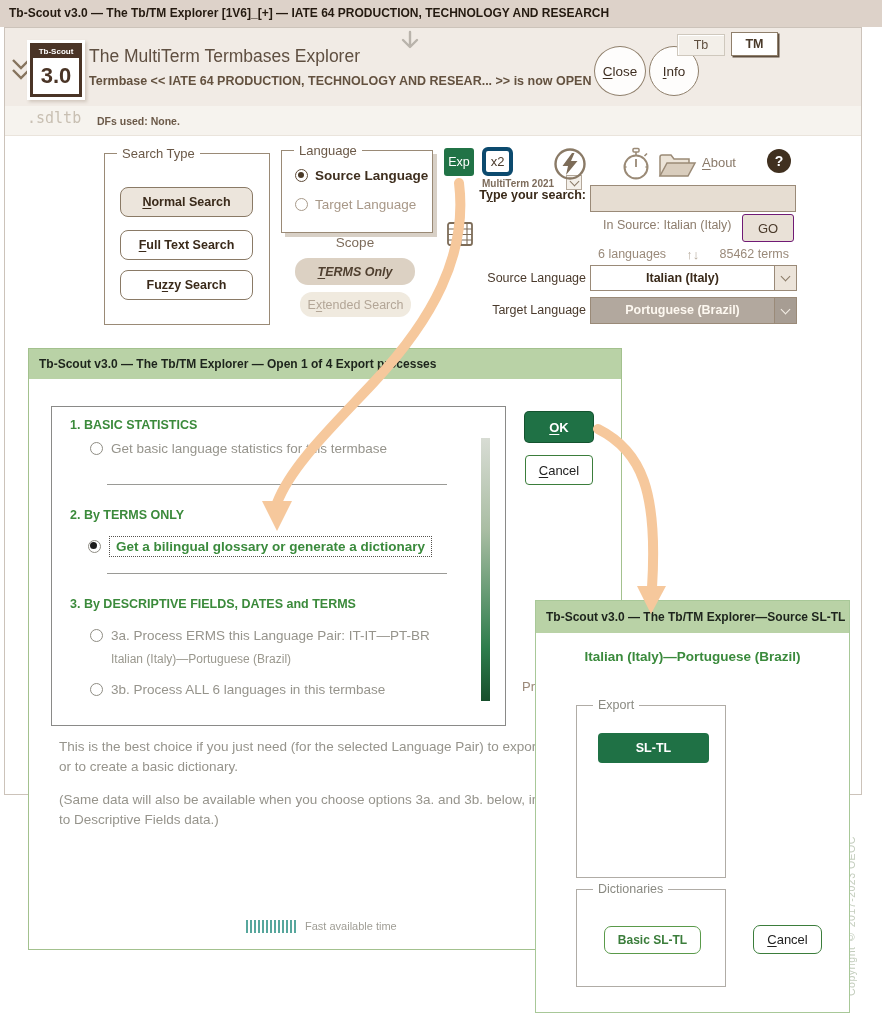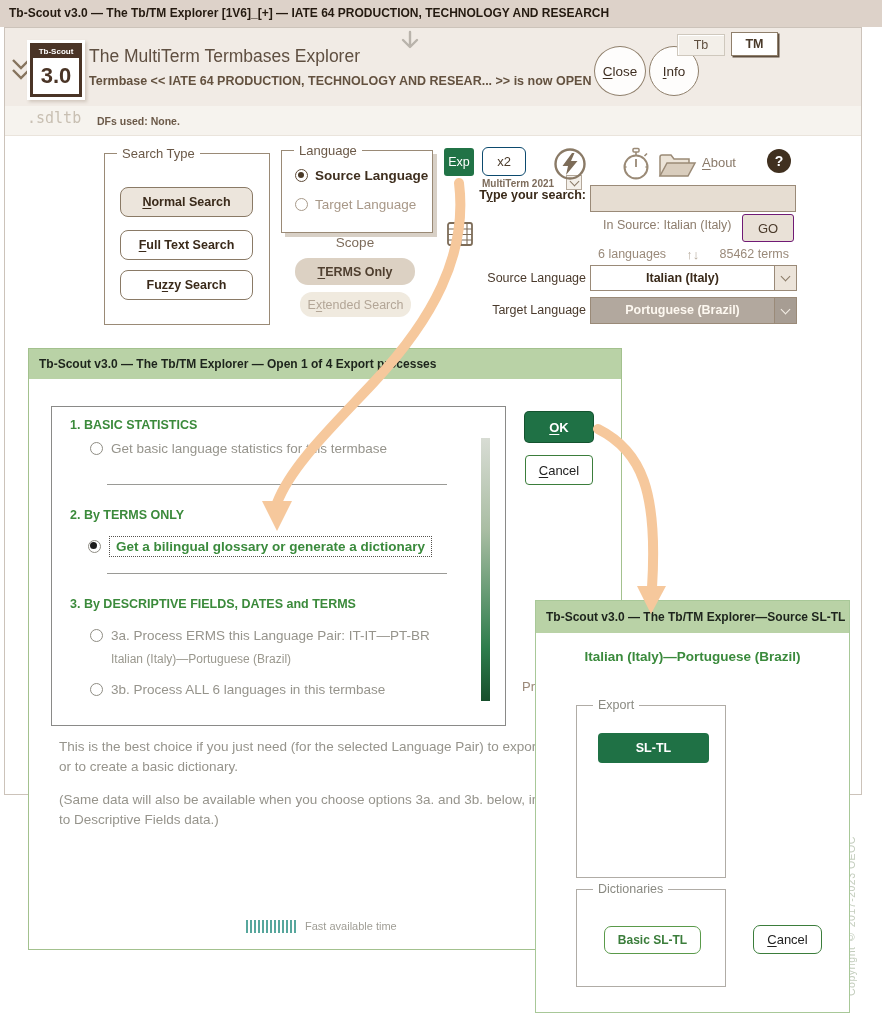--- a/index.html
+++ b/index.html
@@ -54,27 +54,27 @@
   .radio.opt { border:1.6px solid #8f8d84; }
   .radio.opt.checked::after { content:''; display:block; width:7px; height:7px; margin:1.4px; border-radius:50%; background:#1c1c1c; }
 
   .lang-row { position:absolute; left:13px; display:flex; align-items:center; gap:7px; }
   .lang-src { font-size:13.5px; font-weight:700; color:#3f2f1f; }
   .lang-tgt { font-size:13.5px; color:#a89888; }
 
   .scope-label { font-size:13.5px; color:#7d6c5b; }
   .scope-btn { position:absolute; border:none; font-family:inherit; font-size:12.5px; cursor:pointer; }
   .scope-terms { left:290px; top:230px; width:120px; height:27px; border-radius:13px;
-    background:#dcd1c3; color:#4f3f2f; font-weight:600; }
+    background:#dcd1c3; color:#4f3f2f; font-weight:600;font-style:italic; }
   .scope-ext { left:295px; top:264px; width:111px; height:25px; border-radius:12px;
     background:#f0eadf; color:#b3a697; }
 
   .exp-btn { left:439px; top:120px; width:30px; height:28px; background:#217346; color:#fff;
     border:none; border-radius:3px; font-size:12.5px; font-family:inherit; cursor:pointer; }
-  .x2-btn { left:477px; top:119px; width:44px; height:29px; background:#fff; border:1px solid #0c4a6e;
+  .x2-btn { left:477px; top:119px; width:31px; height:29px; background:#fff; border:4px solid #0c4a6e;
     border-radius:6px; font-size:13px; color:#4a3a2a; font-family:inherit; cursor:pointer; }
   .mt-label { left:477px; top:150px; font-size:10px; font-weight:700; color:#7d6c5b; }
   .mini-dd { left:561px; top:147px; width:16px; height:15px; background:#f4f0ea; border:1px solid #b4a89a;
     display:flex; align-items:center; justify-content:center; cursor:pointer; }
   .chev { width:7px; height:7px; border-right:1.8px solid #8a7a66; border-bottom:1.8px solid #8a7a66;
     transform:rotate(45deg); margin-top:-3px; }
   .about-link { left:697px; top:127px; font-size:13px; color:#8a7a6a; cursor:pointer; }
   .help-circle { left:762px; top:121px; width:24px; height:24px; border-radius:50%; background:#40301f;
     color:#fff; font-size:14px; font-weight:700; text-align:center; line-height:24px; cursor:pointer; }
 

